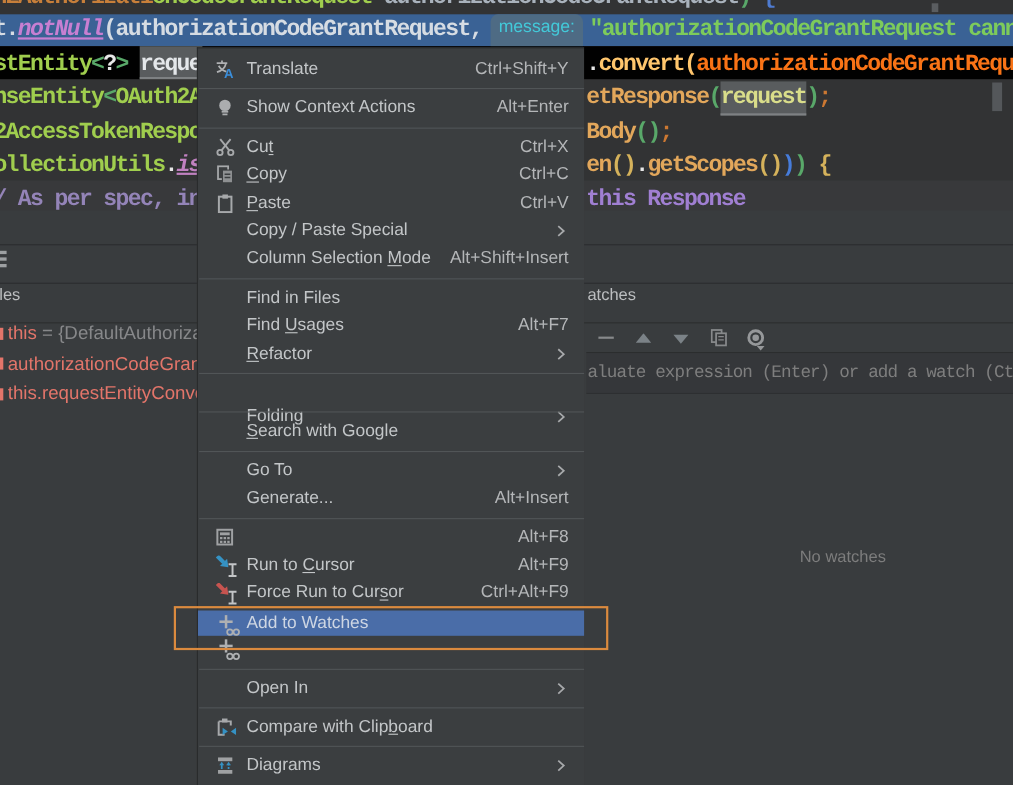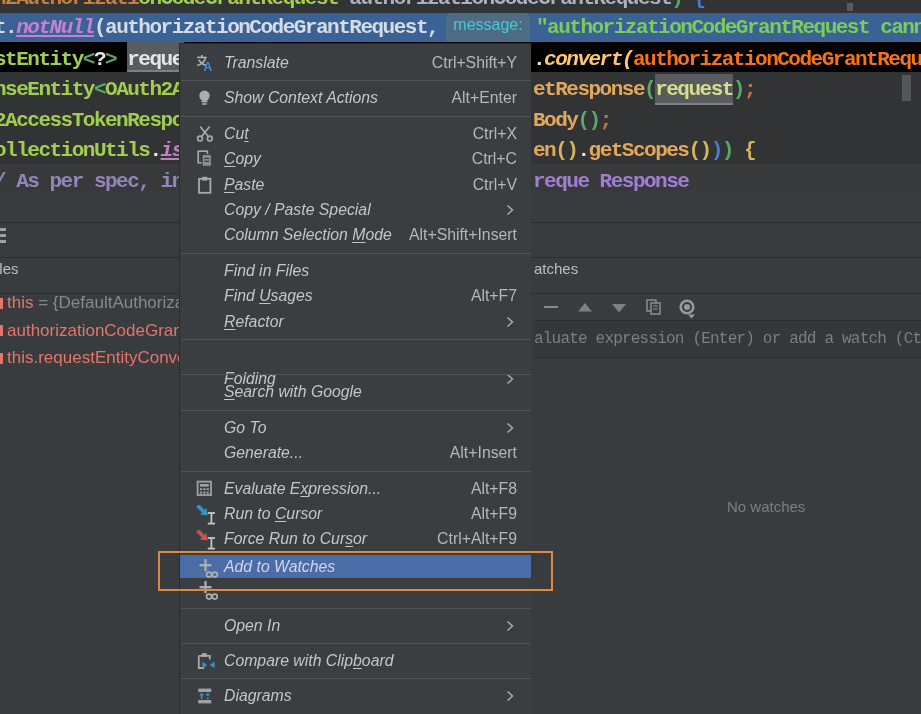--- a/index.html
+++ b/index.html
@@ -6,21 +6,21 @@
   body{width:921px;height:714px;overflow:hidden;position:relative;background:#393C3E;
        font-family:"Liberation Sans",sans-serif;}
   .abs{position:absolute;}
   .mono{font-family:"Liberation Mono",monospace;font-size:21px;letter-spacing:-1.5px;white-space:pre;font-weight:bold;}
   .sep{position:absolute;left:0;width:921px;height:1px;background:#2B2D2E;}
 
   .mi{position:absolute;left:0;width:351px;height:25.4px;line-height:25.4px;}
   .mi.hl{background:#4A6DA8;top:510.5px !important;height:23px;line-height:23px;text-align:right;}
   .mi.hl .lbl{color:#CED6E3;}
   .ms{position:absolute;left:1px;width:350px;height:1px;background:#515557;}
-  .lbl{position:absolute;left:44px;white-space:nowrap;font-style:italic;}
+  .lbl{position:absolute;left:44px;white-space:nowrap;}
   .sc{position:absolute;right:14px;white-space:nowrap;color:#B4B6B8;}
   .ic{position:absolute;left:16px;top:4px;}
   .ar{position:absolute;right:17px;top:7px;}
   u{text-decoration:underline;text-underline-offset:2px;}
 </style>
 </head>
 <body>
 
 <div class="abs" style="left:0;top:0;width:921px;height:190.5px;background:#323334;overflow:hidden;">
 
@@ -28,35 +28,35 @@
   <div class="abs" style="left:847px;top:3px;width:6px;height:8px;background:#5A5D60;"></div>
 
   <div class="abs" style="left:0;top:13px;width:921px;height:28.5px;background:#3A6295;"></div>
   <div class="abs mono" style="left:-6px;top:13px;height:28.5px;line-height:28.5px;padding-top:1.3px;"><span style="color:#D6DCE3;">t.</span><span style="color:#C87FD2;font-style:italic;text-decoration:underline;font-weight:bold;">notNull</span><span style="color:#D6DCE3;">(authorizationCodeGrantRequest,</span></div>
   <div class="abs" style="left:446px;top:13.4px;width:84px;height:41px;background:#4E6B84;border-radius:7px;color:#43C9D9;font-size:16px;line-height:24.8px;text-align:center;">message:</div>
   <div class="abs mono" style="left:536px;top:13px;height:28.5px;line-height:28.5px;padding-top:1.3px;color:#7DCB5B;">"authorizationCodeGrantRequest cann</div>
 
   <div class="abs" style="left:0;top:41.5px;width:921px;height:30.5px;background:#010101;"></div>
   <div class="abs" style="left:126.5px;top:41.5px;width:57px;height:28.5px;background:#595C5E;border-bottom:2px solid #7E8183;"></div>
   <div class="abs mono" style="left:-6px;top:41.5px;height:30.5px;line-height:30.5px;padding-top:3px;"><span style="color:#A0CE4E;">stEntity</span><span style="color:#59A869;">&lt;</span><span style="color:#E8E8E8;">?</span><span style="color:#59A869;">&gt;</span><span style="color:#E4E7EA;"> reque</span></div>
-  <div class="abs mono" style="left:533px;top:41.5px;height:30.5px;line-height:30.5px;padding-top:3px;"><span style="color:#E8E8E8;">.</span><span style="color:#FFC66D;font-style:italic;">convert(</span><span style="color:#f97316;">authorizationCodeGrantRequ</span></div>
+  <div class="abs mono" style="left:533px;top:41.5px;height:30.5px;line-height:30.5px;padding-top:3px;"><span style="color:#E8E8E8;">.</span><span style="color:#FFC66D;">convert(</span><span style="color:#f97316;">authorizationCodeGrantRequ</span></div>
 
   <div class="abs" style="left:655px;top:74px;width:78px;height:28.5px;background:#595C5E;border-bottom:2px solid #7E8183;"></div>
   <div class="abs mono" style="left:-6px;top:72px;height:30.5px;line-height:30.5px;padding-top:3px;"><span style="color:#A0CE4E;">nseEntity</span><span style="color:#59A869;">&lt;</span><span style="color:#A0CE4E;">OAuth2A</span></div>
   <div class="abs mono" style="left:533px;top:72px;height:30.5px;line-height:30.5px;padding-top:3px;"><span style="color:#E2A75B;">etResponse</span><span style="color:#59A869;">(</span><span style="color:#D9DD8A;">request</span><span style="color:#59A869;">)</span><span style="color:#CC7832;">;</span></div>
 
   <div class="abs mono" style="left:-6px;top:102.5px;height:30.5px;line-height:30.5px;padding-top:3px;color:#A0CE4E;">2AccessTokenRespo</div>
   <div class="abs mono" style="left:533px;top:102.5px;height:30.5px;line-height:30.5px;padding-top:3px;"><span style="color:#E2A75B;">Body</span><span style="color:#59A869;">()</span><span style="color:#CC7832;">;</span></div>
 
   <div class="abs mono" style="left:-6px;top:133px;height:30.5px;line-height:30.5px;padding-top:3px;"><span style="color:#A0CE4E;">ollectionUtils</span><span style="color:#E8E8E8;">.</span><span style="color:#C081C0;font-style:italic;text-decoration:underline;">is</span></div>
   <div class="abs mono" style="left:533px;top:133px;height:30.5px;line-height:30.5px;padding-top:3px;"><span style="color:#E2A75B;">en</span><span style="color:#D5B25B;">()</span><span style="color:#E8E8E8;">.</span><span style="color:#E2A75B;">getScopes</span><span style="color:#D5B25B;">()</span><span style="color:#467CDA;">)</span><span style="color:#59A869;">)</span><span style="color:#D5B25B;"> {</span></div>
 
   <div class="abs" style="left:0;top:163.5px;width:921px;height:27px;background:#38393B;"></div>
   <div class="abs mono" style="left:-6px;top:163.5px;height:27px;line-height:30.5px;padding-top:3px;color:#9484B8;">/ As per spec, in</div>
-  <div class="abs mono" style="left:533px;top:163.5px;height:27px;line-height:30.5px;padding-top:3px;color:#A07FD2;">reque Response</div>
+  <div class="abs mono" style="left:533px;top:163.5px;height:27px;line-height:30.5px;padding-top:3px;color:#A07FD2;">this Response</div>
 
   <div class="abs" style="left:902px;top:75px;width:9px;height:26px;background:#54575A;"></div>
 </div>
 
 <div class="sep" style="top:221.8px;"></div>
 <div class="sep" style="top:256.9px;"></div>
 <div class="sep" style="top:292.9px;"></div>
 <div class="sep" style="top:319.5px;left:533px;width:388px;"></div>
 <div class="sep" style="top:357px;left:533px;width:388px;"></div>
 
@@ -208,21 +208,20 @@
         <rect x="4" y="4" width="8.8" height="2.6" fill="#9FA1A3"></rect>
         <g fill="#9FA1A3">
           <rect x="4" y="8.2" width="2.2" height="2"></rect>
           <rect x="7.3" y="8.2" width="2.2" height="2"></rect>
           <rect x="10.6" y="8.2" width="2.2" height="2"></rect>
           <rect x="4" y="11.6" width="2.2" height="2"></rect>
           <rect x="7.3" y="11.6" width="2.2" height="2"></rect>
           <rect x="10.6" y="11.6" width="2.2" height="2"></rect>
         </g>
       </svg>
-      <span class="lbl">Evaluate E<u>x</u>pression...</span>
       <span class="sc">Alt+F8</span>
     </div>
 <div class="mi" style="top:457px;">
       <svg class="ic" width="20" height="20" viewBox="0 0 20 20">
         <g transform="translate(-0.5,-1.5) rotate(45 7 7)">
           <rect x="0" y="5.1" width="8.4" height="3.8" fill="#3592C4"></rect>
           <polygon points="8,2.4 14.2,7 8,11.6" fill="#3592C4"></polygon>
         </g>
         <g stroke="#C3C5C7" stroke-width="1.8" fill="none">
           <line x1="11.8" y1="8" x2="19" y2="8"></line>

